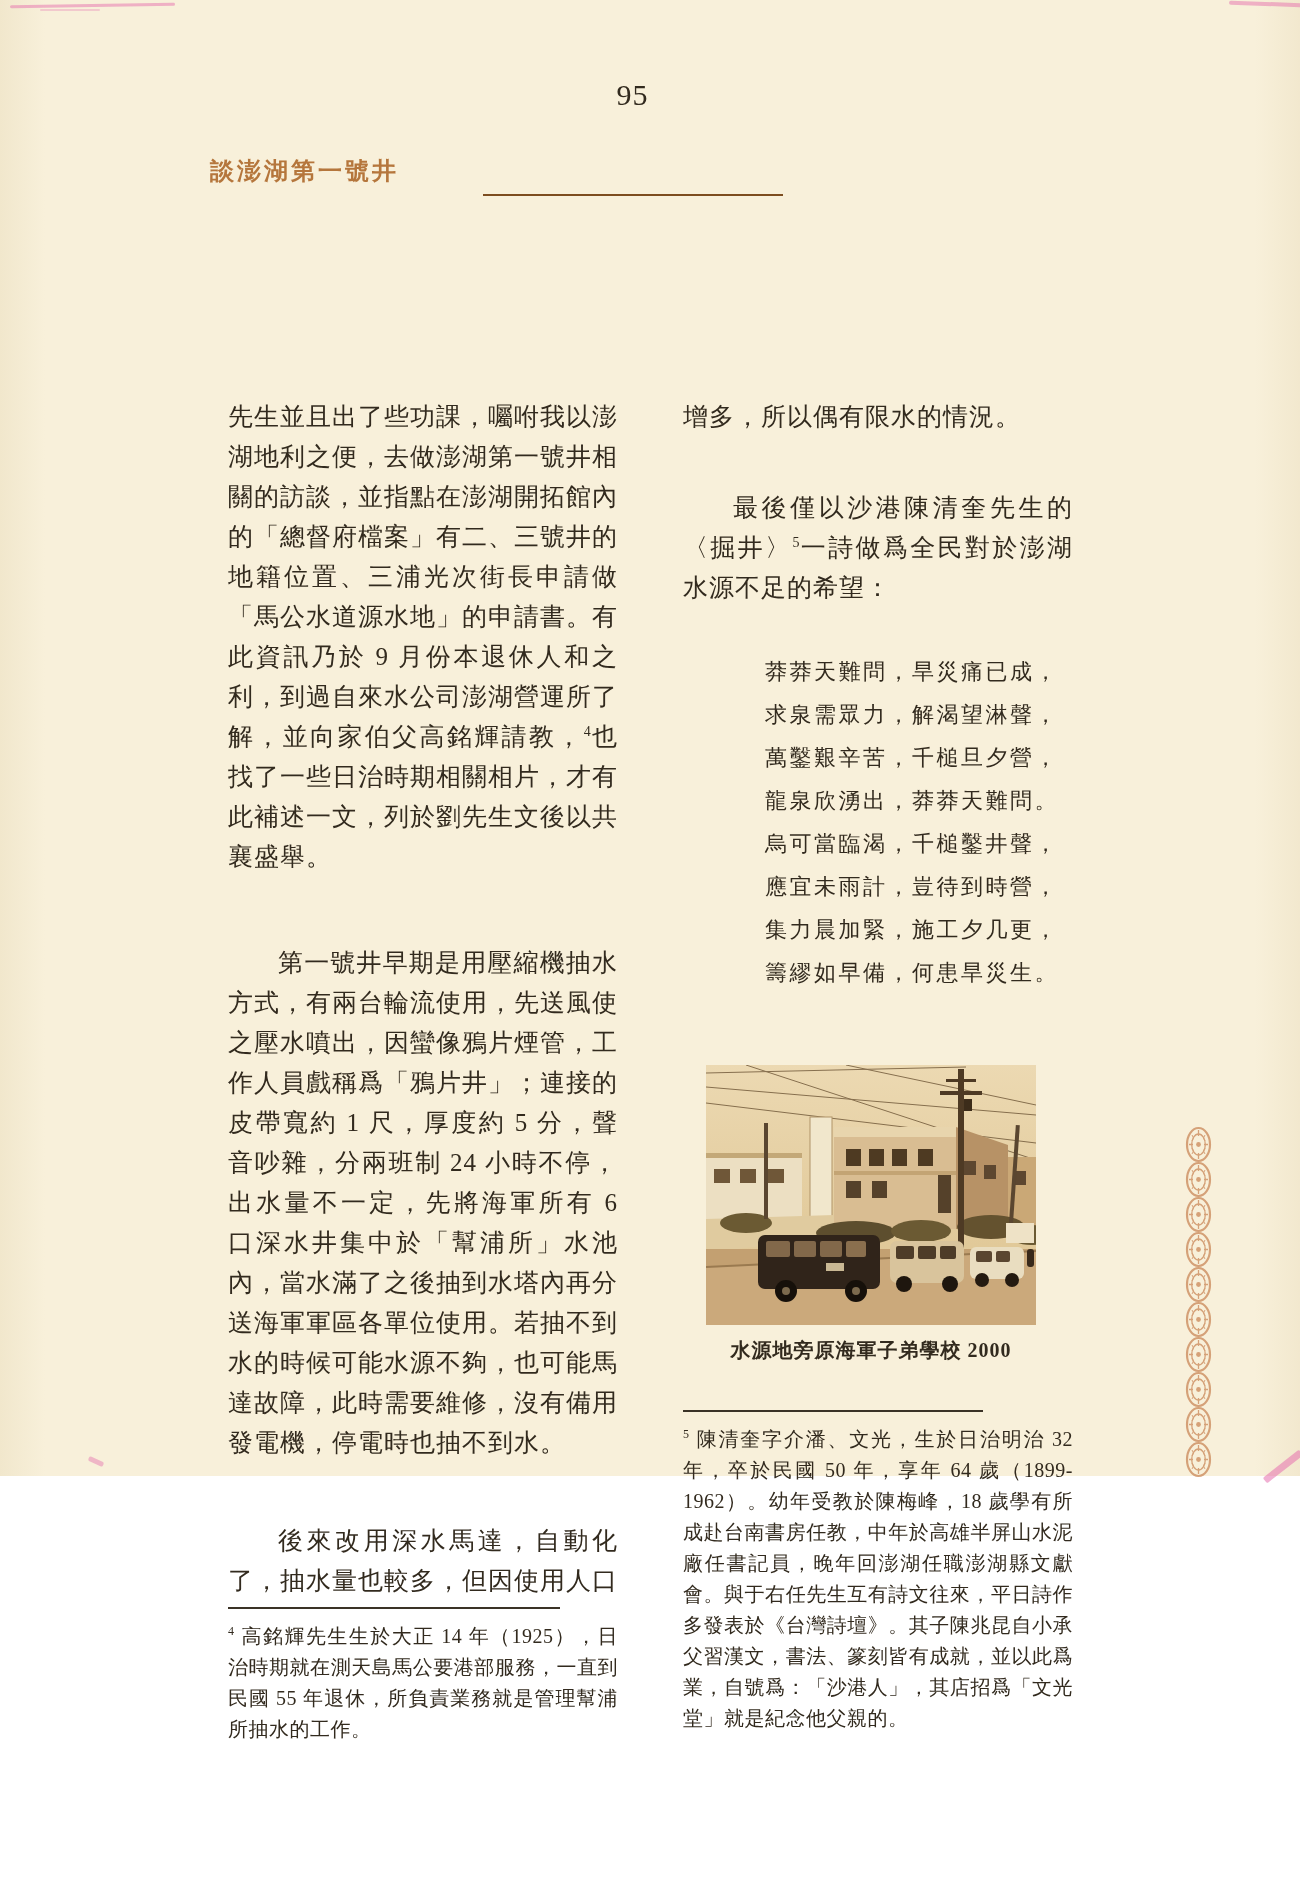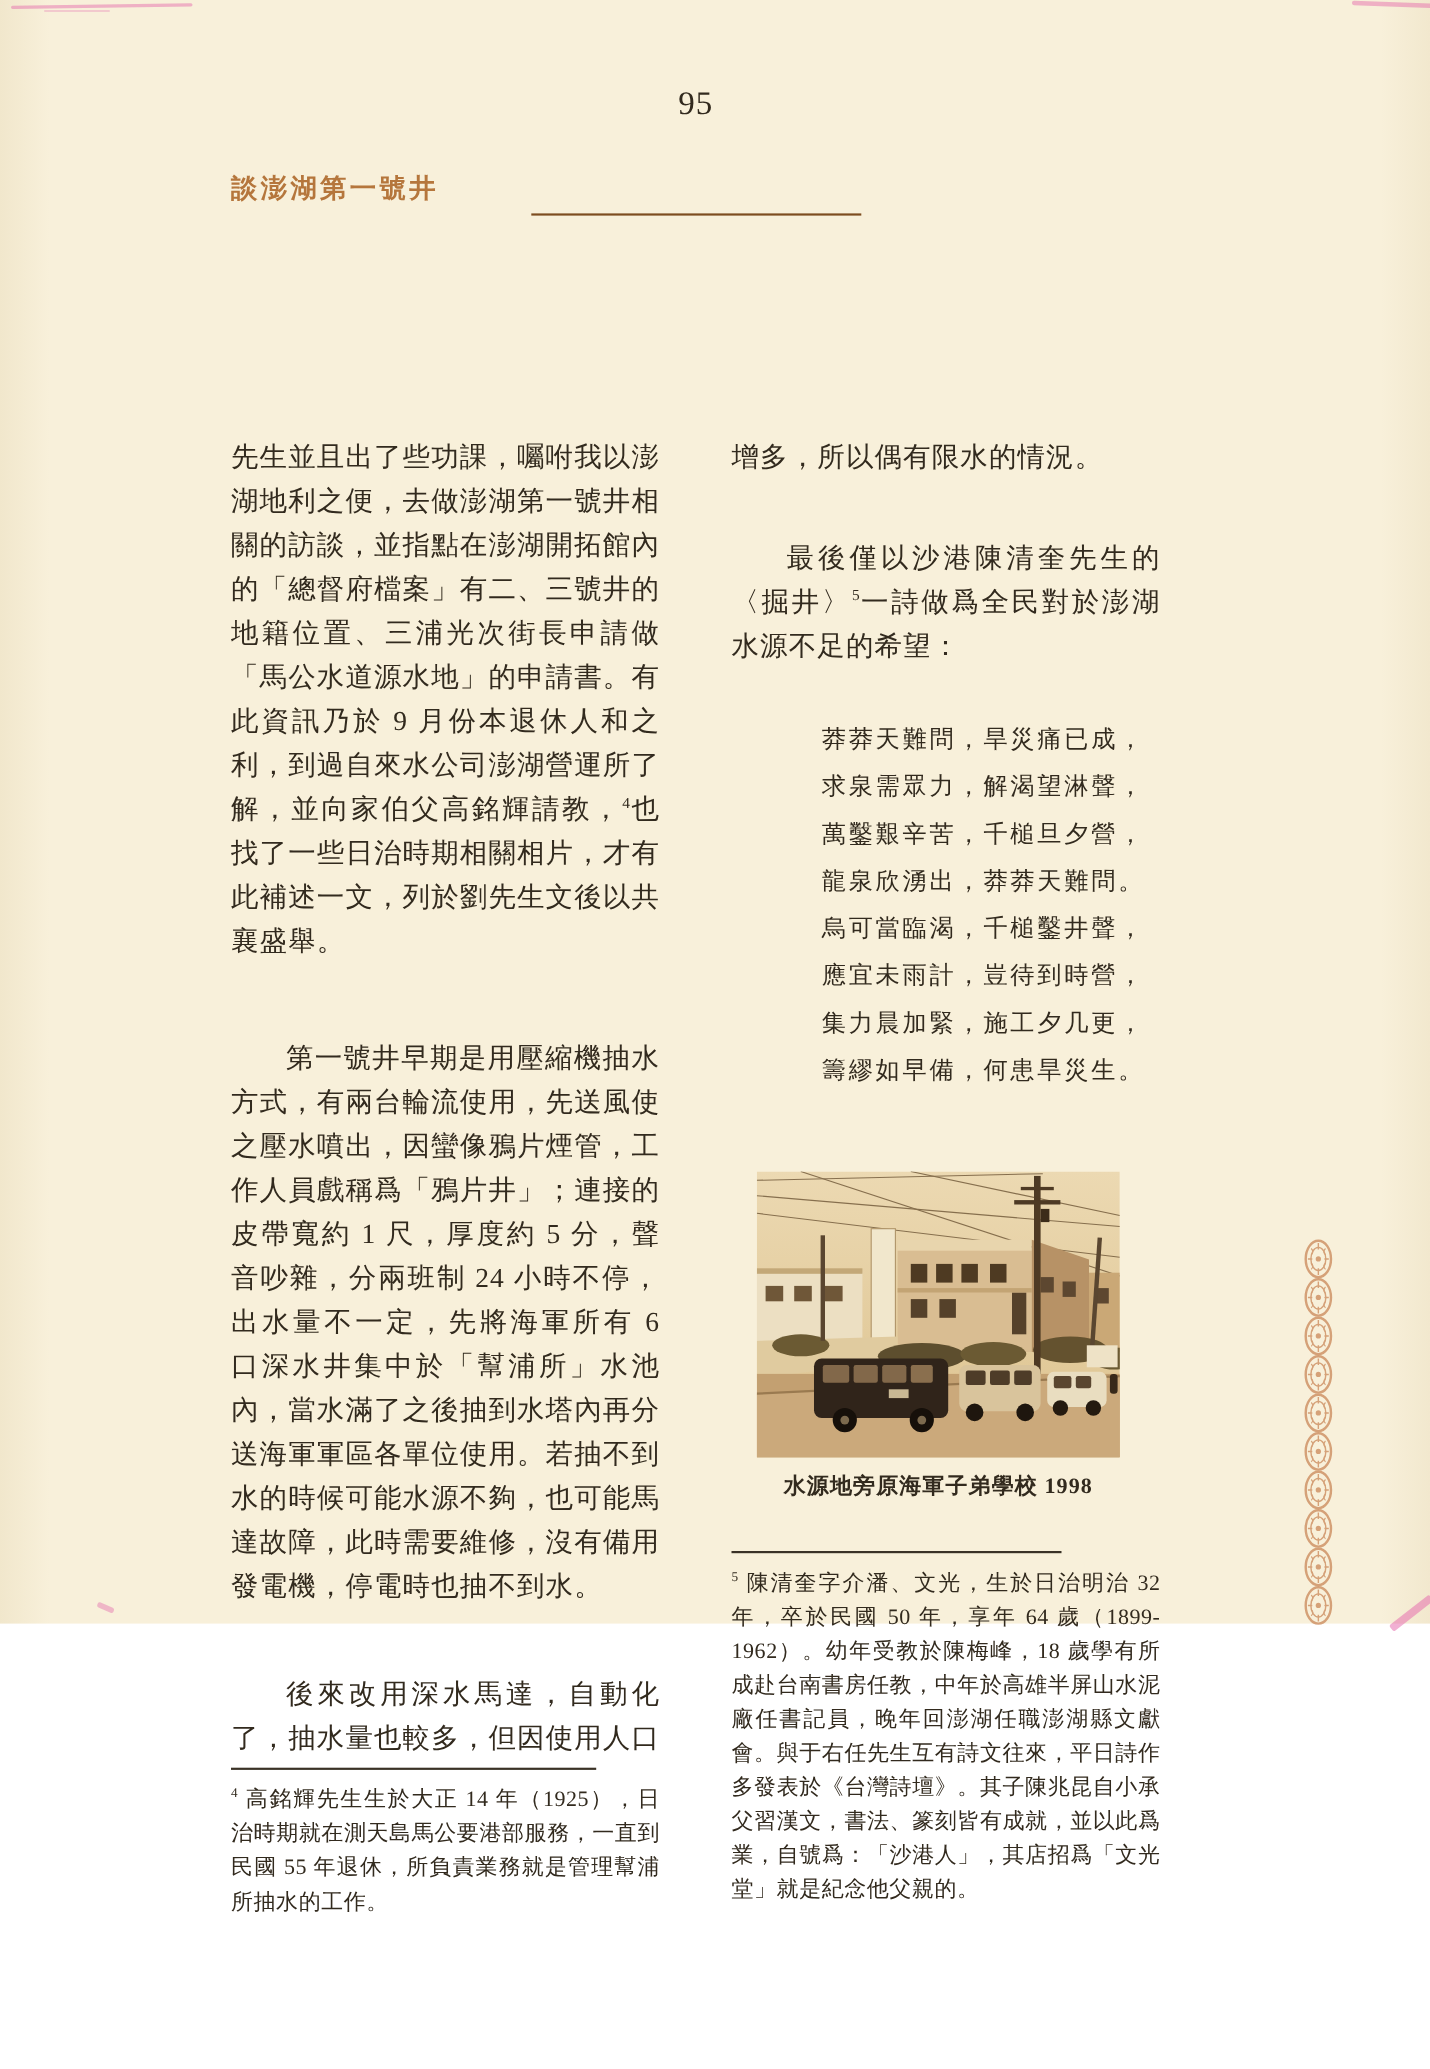--- a/index.html
+++ b/index.html
@@ -15,21 +15,21 @@
     text-align:center;font-size:30px;letter-spacing:1px;
   }
   .title-block{position:absolute;top:155px;left:210px;width:845px;text-align:left;}
   .title-text{
     color:var(--title);font-size:24px;letter-spacing:3px;font-weight:bold;
   }
   .title-underline{
     width:300px;height:0;border-top:2px solid var(--underline);
     margin:7px auto 0 auto;
   }
-  .col{position:absolute;top:397px;width:390px;}
+  .col{position:absolute;top:397px;width:390px;margin-left:18px;}
   .col-left{left:210px;}
   .col-right{left:665px;}
   .body-p{
     margin:0;font-size:25px;line-height:40px;letter-spacing:1px;
     text-align:justify;text-justify:inter-character;
   }
   .ind{text-indent:2em;}
   .mt-p2l{margin-top:66px;}
   .mt-p3l{margin-top:58px;}
   .mt-p2r{margin-top:51px;}
@@ -201,21 +201,21 @@
           <rect x="264" y="182" width="54" height="32" rx="6" fill="#e9ddc0"></rect>
           <rect x="270" y="186" width="16" height="11" rx="2" fill="#5a4630"></rect>
           <rect x="290" y="186" width="14" height="11" rx="2" fill="#5a4630"></rect>
           <circle cx="276" cy="215" r="7" fill="#241a10"></circle>
           <circle cx="306" cy="215" r="7" fill="#241a10"></circle>
         </g>
 
         <rect x="300" y="158" width="28" height="20" fill="#eee2c6"></rect>
         <rect x="321" y="184" width="7" height="18" rx="3" fill="#38291a"></rect>
       </svg>
-      <figcaption class="photo-caption">水源地旁原海軍子弟學校 1998</figcaption>
+      <figcaption class="photo-caption">水源地旁原海軍子弟學校 2000</figcaption>
     </figure>
 
     <div class="fn-sep sep-right"></div>
     <p class="fn"><sup>5</sup><span>陳清奎字介潘、文光，生於日治明治 32 年，卒於民國 50 年，享年 64 歲（1899-1962）。幼年受教於陳梅峰，18 歲學有所成赴台南書房任教，中年於高雄半屏山水泥廠任書記員，晚年回澎湖任職澎湖縣文獻會。與于右任先生互有詩文往來，平日詩作多發表於《台灣詩壇》。其子陳兆昆自小承父習漢文，書法、篆刻皆有成就，並以此爲業，自號爲：「沙港人」，其店招爲「文光堂」就是紀念他父親的。</span></p>
   </div>
 
   <div class="ornaments">
     <svg class="orn" viewBox="0 0 27 37" aria-hidden="true">
       <ellipse cx="13.5" cy="18.5" rx="11.5" ry="16.5" fill="none" stroke="var(--ornament)" stroke-width="2.2"></ellipse>
       <ellipse cx="13.5" cy="18.5" rx="6.8" ry="10.5" fill="none" stroke="var(--ornament)" stroke-width="1.3"></ellipse>

